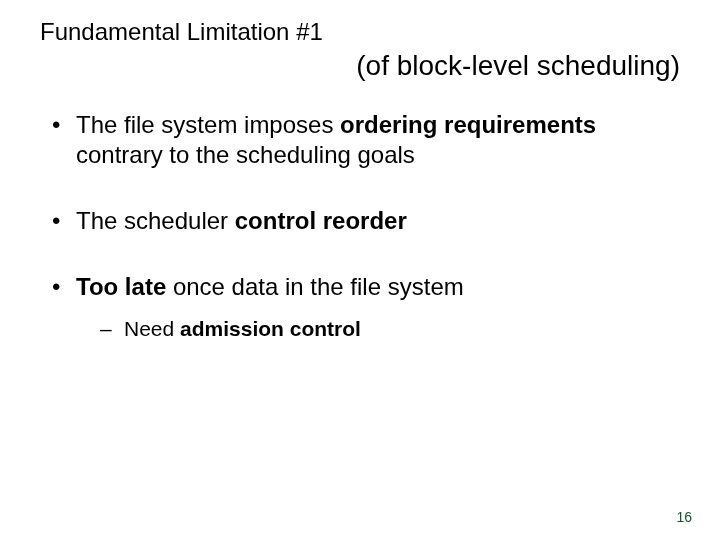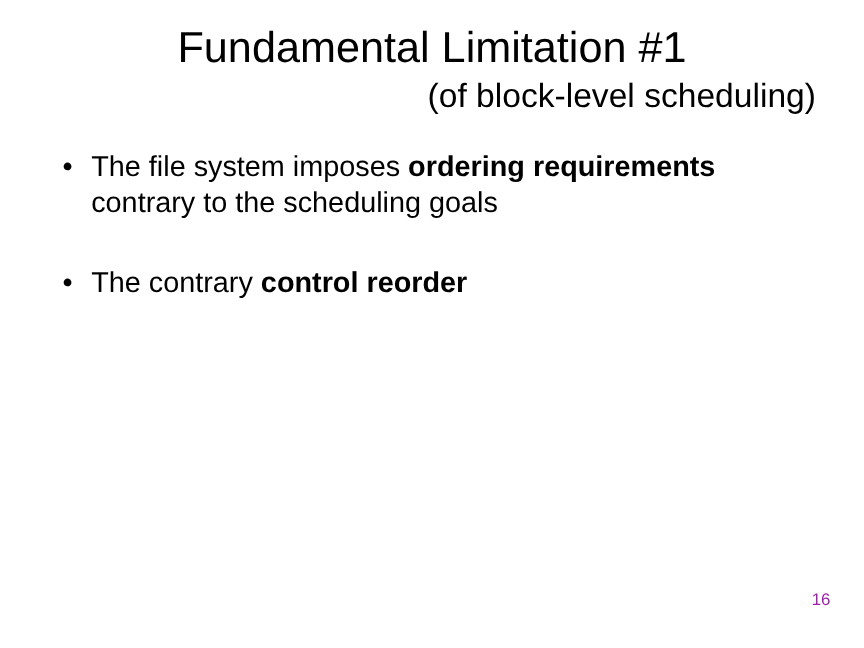--- a/index.html
+++ b/index.html
@@ -13,22 +13,21 @@
     position: relative;
   }
   .slide {
     box-sizing: border-box;
     width: 720px;
     height: 540px;
     padding: 18px 40px 0 40px;
     position: relative;
   }
   .title {
-    text-align: center;
-    font-size: 36px;
+    font-size: 24px;
     font-weight: 400;
     margin: 0;
     line-height: 1.2;
   }
   .subtitle {
     text-align: right;
     font-size: 28px;
     font-weight: 400;
     margin: 2px 0 28px 0;
     line-height: 1.2;
@@ -65,35 +64,43 @@
   ul.lvl2 > li::before {
     content: "–";
     position: absolute;
     left: 0;
     top: 0;
   }
   .b { font-weight: 700; }
   .pagenum {
     position: absolute;
     right: 28px;
-    bottom: 33px;
+    bottom: 15px;
     font-size: 14px;
-    color: #a21caf;
+    color: #14532d;
   }
 </style>
 </head>
 <body>
 
 <div class="slide">
   <h1 class="title">Fundamental Limitation #1</h1>
   <h2 class="subtitle">(of block-level scheduling)</h2>
 
   <ul class="lvl1">
     <li>
       <span>The file system imposes </span><span class="b">ordering requirements</span><span> contrary to the scheduling goals</span>
     </li>
     <li>
-      <span>The contrary </span><span class="b">control reorder</span>
+      <span>The scheduler </span><span class="b">control reorder</span>
+    </li>
+    <li>
+      <span class="b">Too late</span><span> once data in the file system</span>
+      <ul class="lvl2">
+        <li>
+          <span>Need </span><span class="b">admission control</span>
+        </li>
+      </ul>
     </li>
   </ul>
 
   <div class="pagenum">16</div>
 </div>
 
 </body></html>

